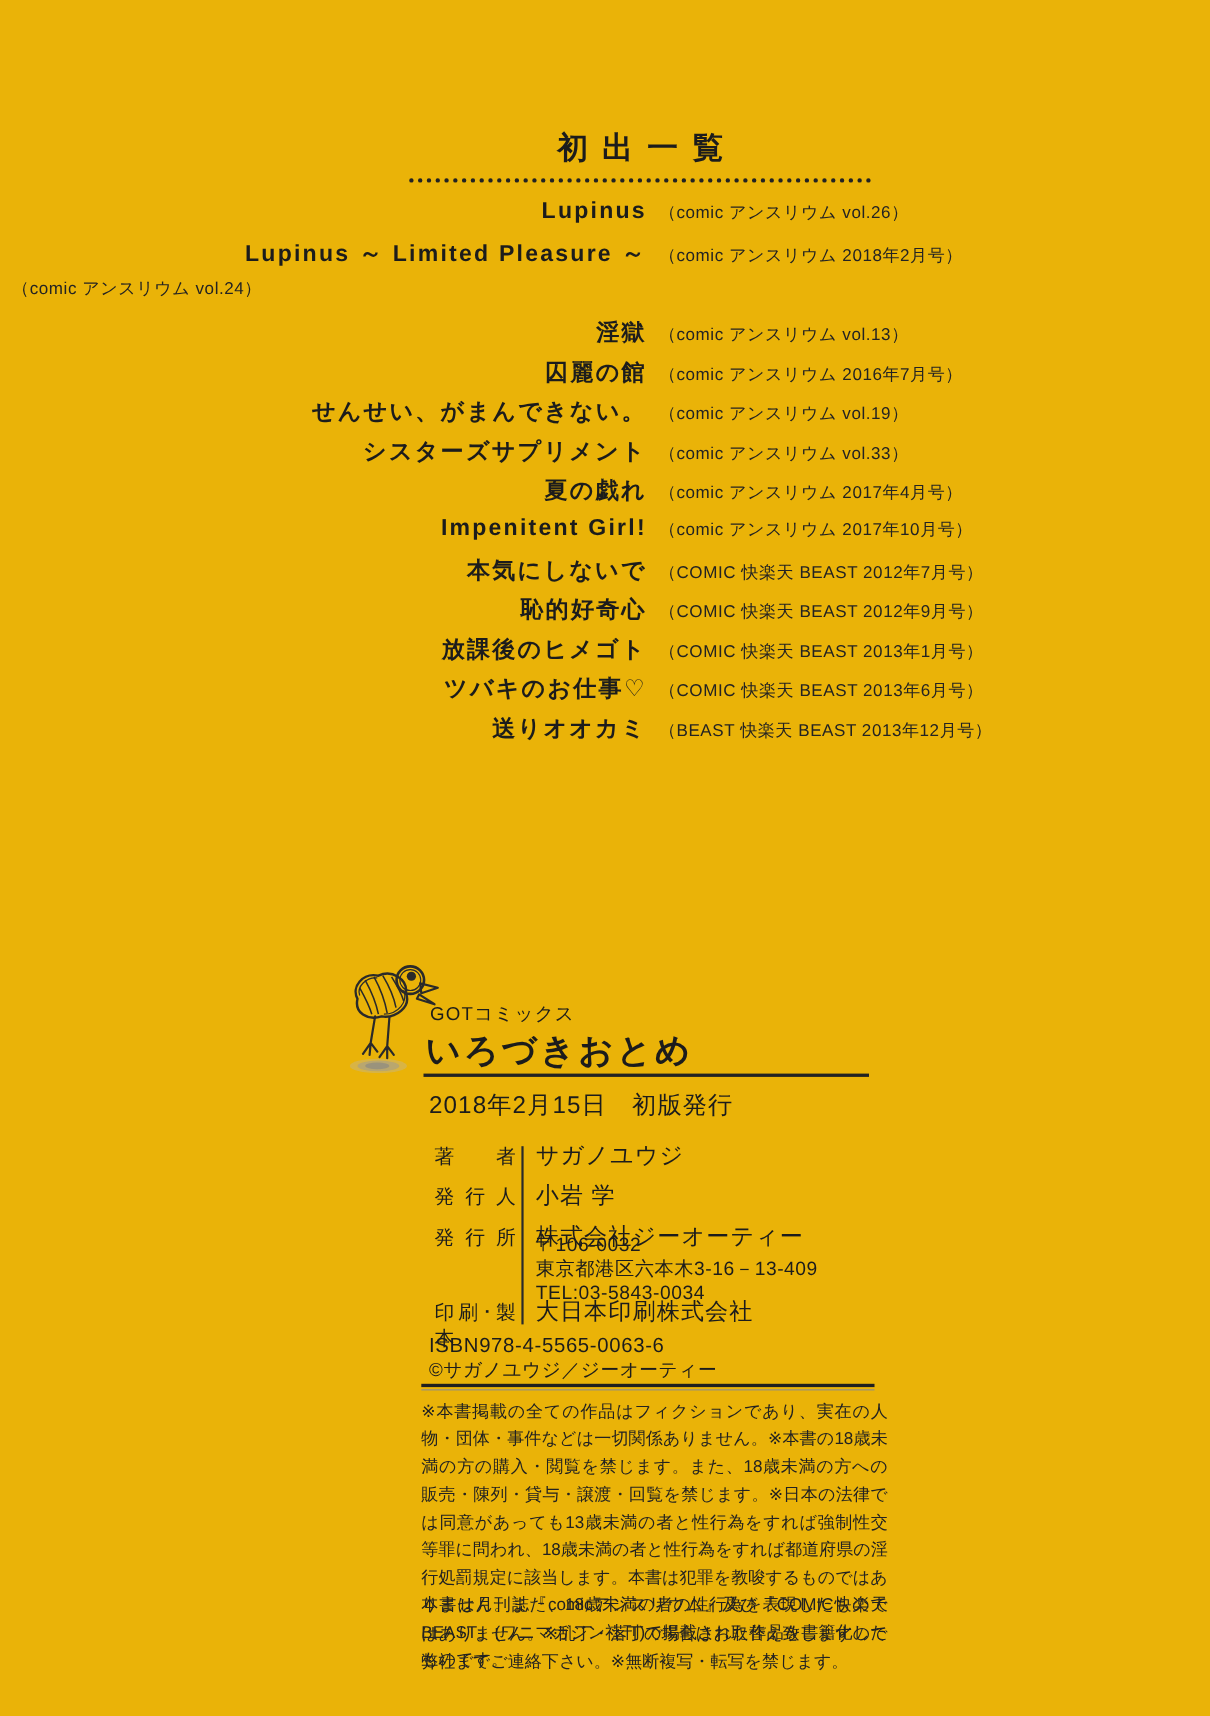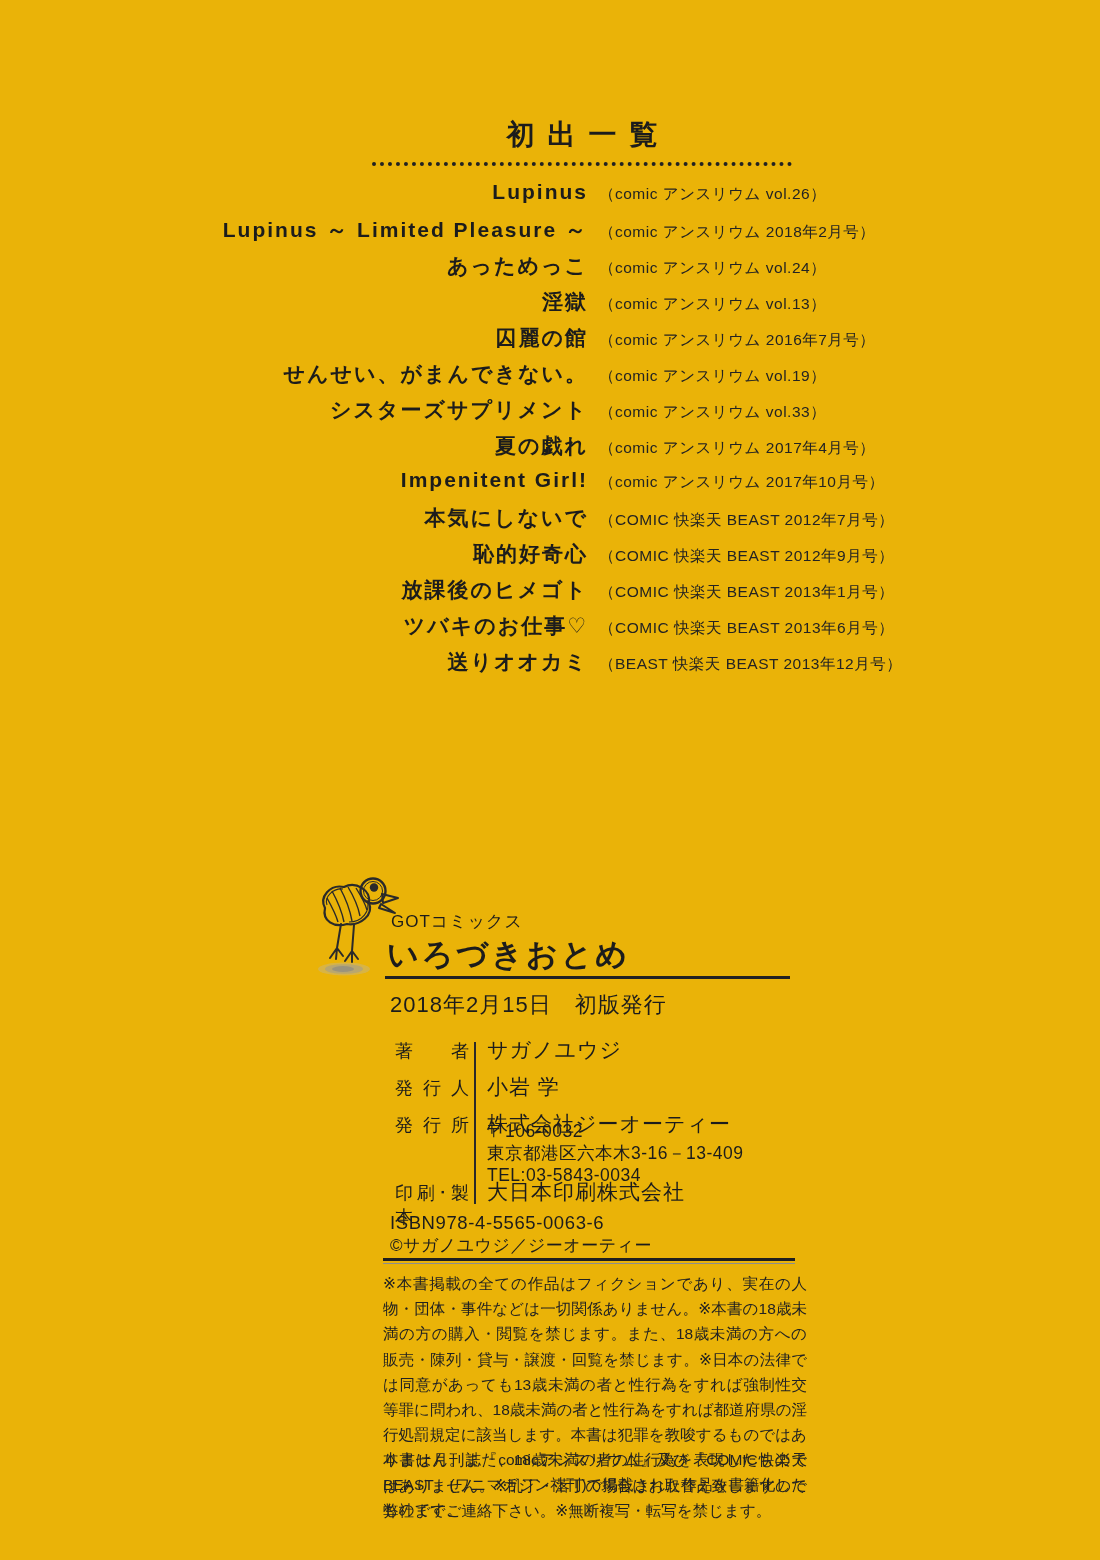--- a/index.html
+++ b/index.html
@@ -77,21 +77,20 @@
   <div class="works">
     <div class="work-row">
         <div class="work-title">Lupinus</div>
         <div class="work-source">（comic アンスリウム vol.26）</div>
       </div>
     <div class="work-row">
         <div class="work-title">Lupinus ～ Limited Pleasure ～</div>
         <div class="work-source">（comic アンスリウム 2018年2月号）</div>
       </div>
     <div class="work-row">
-        <div class="work-title">あっためっこ</div>
         <div class="work-source">（comic アンスリウム vol.24）</div>
       </div>
     <div class="work-row">
         <div class="work-title">淫獄</div>
         <div class="work-source">（comic アンスリウム vol.13）</div>
       </div>
     <div class="work-row">
         <div class="work-title">囚麗の館</div>
         <div class="work-source">（comic アンスリウム 2016年7月号）</div>
       </div>

